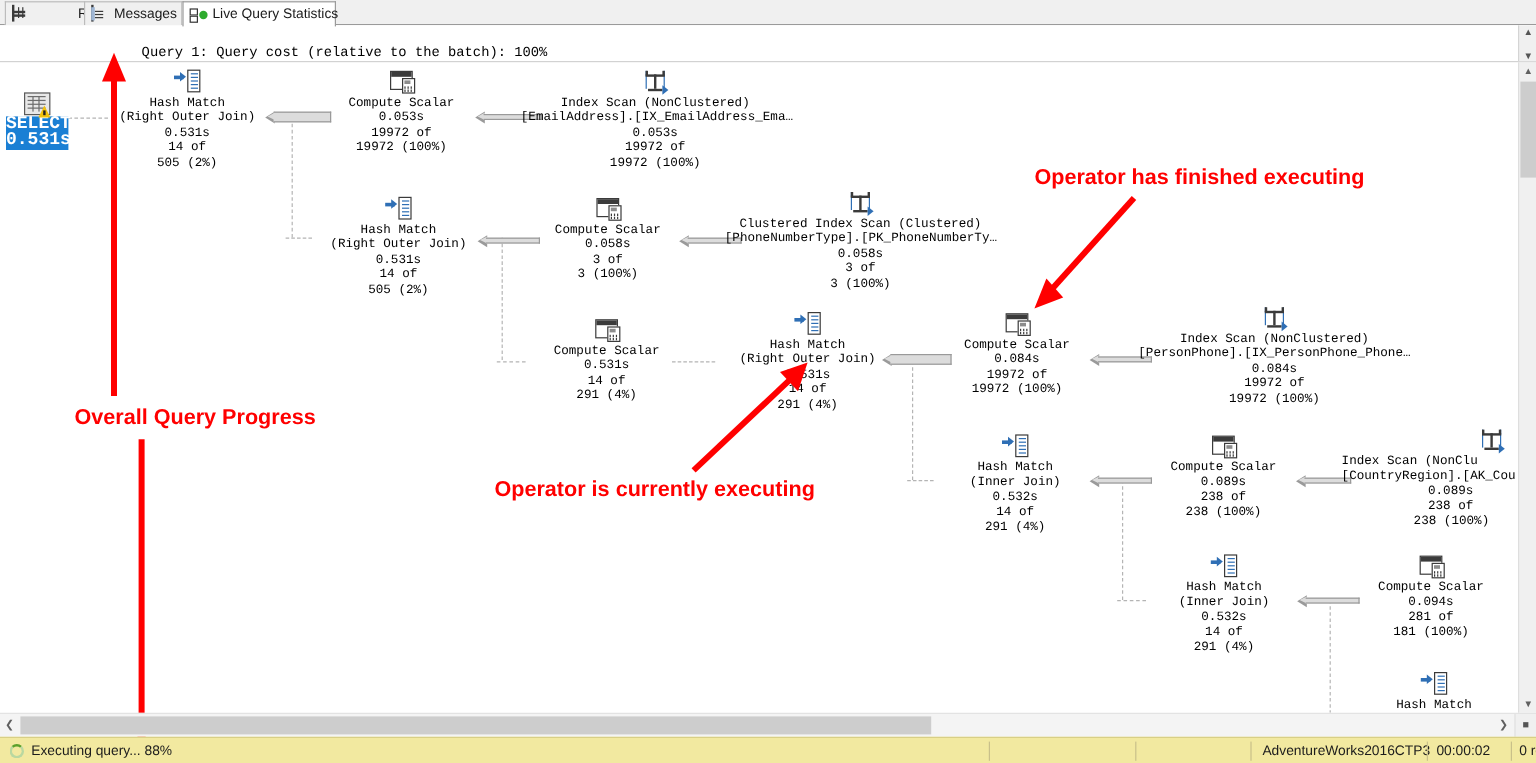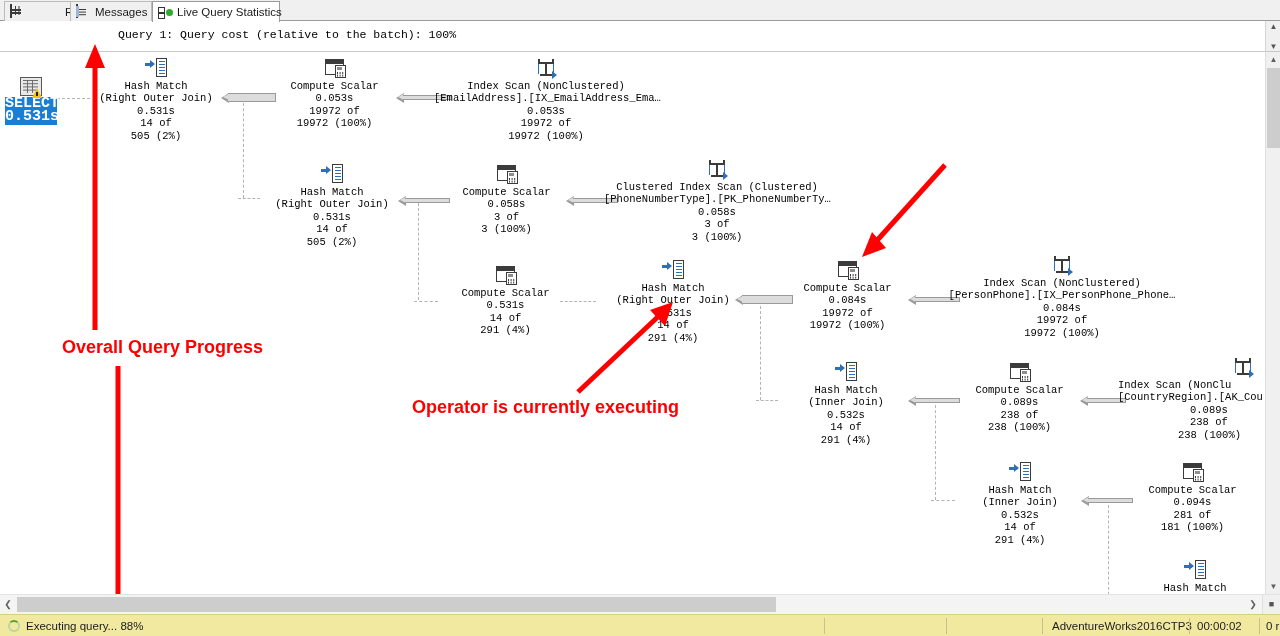--- a/index.html
+++ b/index.html
@@ -110,21 +110,21 @@
     overflow: hidden;
     white-space: nowrap;
   }
   .qhdr-right {
     position: absolute; left: 115px; top: 0;
     width: 1150px; height: 31px;
     font-family: "Liberation Mono", monospace;
     font-size: 11.5px;
     color: #000;
     line-height: 15px;
-    padding-top: 6px;
+    padding-top: 16px;
     padding-left: 3px;
     white-space: nowrap;
     overflow: hidden;
   }
   .qhdr-vscroll {
     position: absolute; right: 0; top: 0; width: 15px; height: 31px;
     background: #f0f0f0; border-left: 1px solid #d4d4d4;
   }
   .qhdr-vscroll .arrow {
     position:absolute; left:0; width:15px; height:11px;
@@ -669,20 +669,21 @@
 
     <line x1="578" y1="392" x2="663" y2="312" stroke="#ff0000" stroke-width="5"></line>
     <polygon points="673,302 650,310 665,326" fill="#ff0000"></polygon>
 
     <line x1="945" y1="165" x2="872" y2="246" stroke="#ff0000" stroke-width="5"></line>
     <polygon points="862,257 886,248 872,232" fill="#ff0000"></polygon>
   </svg>
 
   <div class="annot" style="left:412px; top:397px;">Operator is currently executing</div>
   <div class="annot" style="left:62px; top:337px;">Overall Query Progress</div>
+  <div class="annot" style="left:862px; top:137px;">Operator has finished executing</div>
 
   <div class="vscroll">
     <div class="sb-arrow up">▲</div>
     <div class="sb-thumb"></div>
     <div class="sb-arrow down">▼</div>
   </div>
 
   <div class="hscroll">
     <div class="sb-arrow left">❮</div>
     <div class="sb-thumb"></div>

